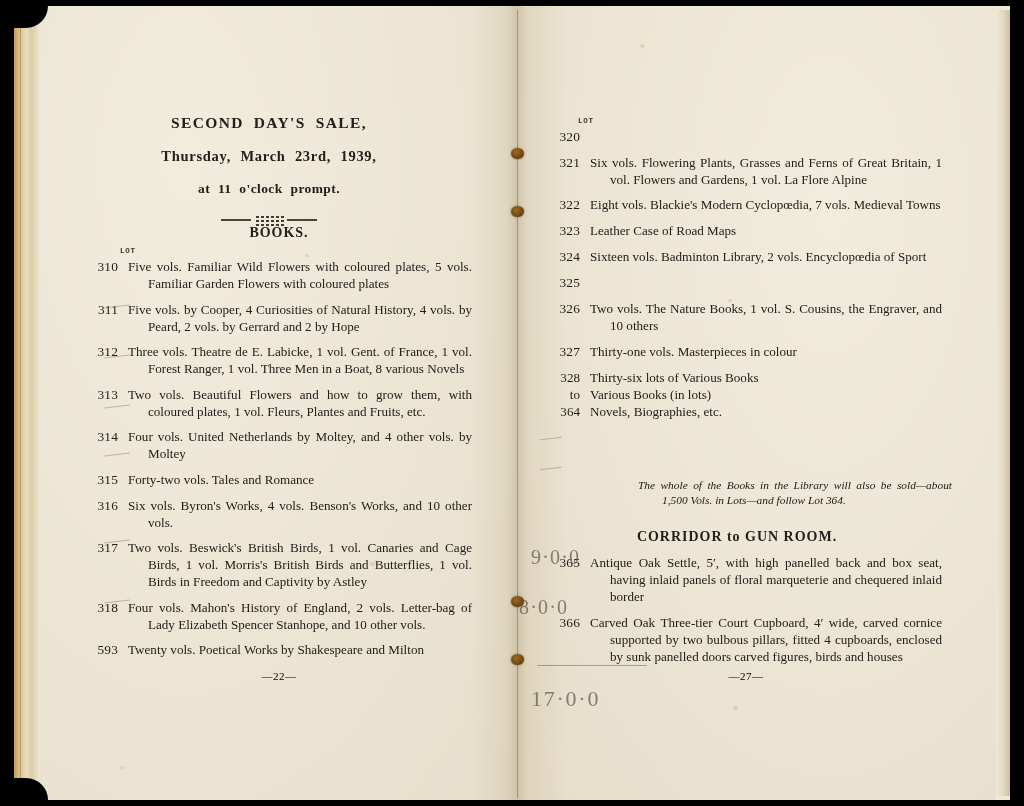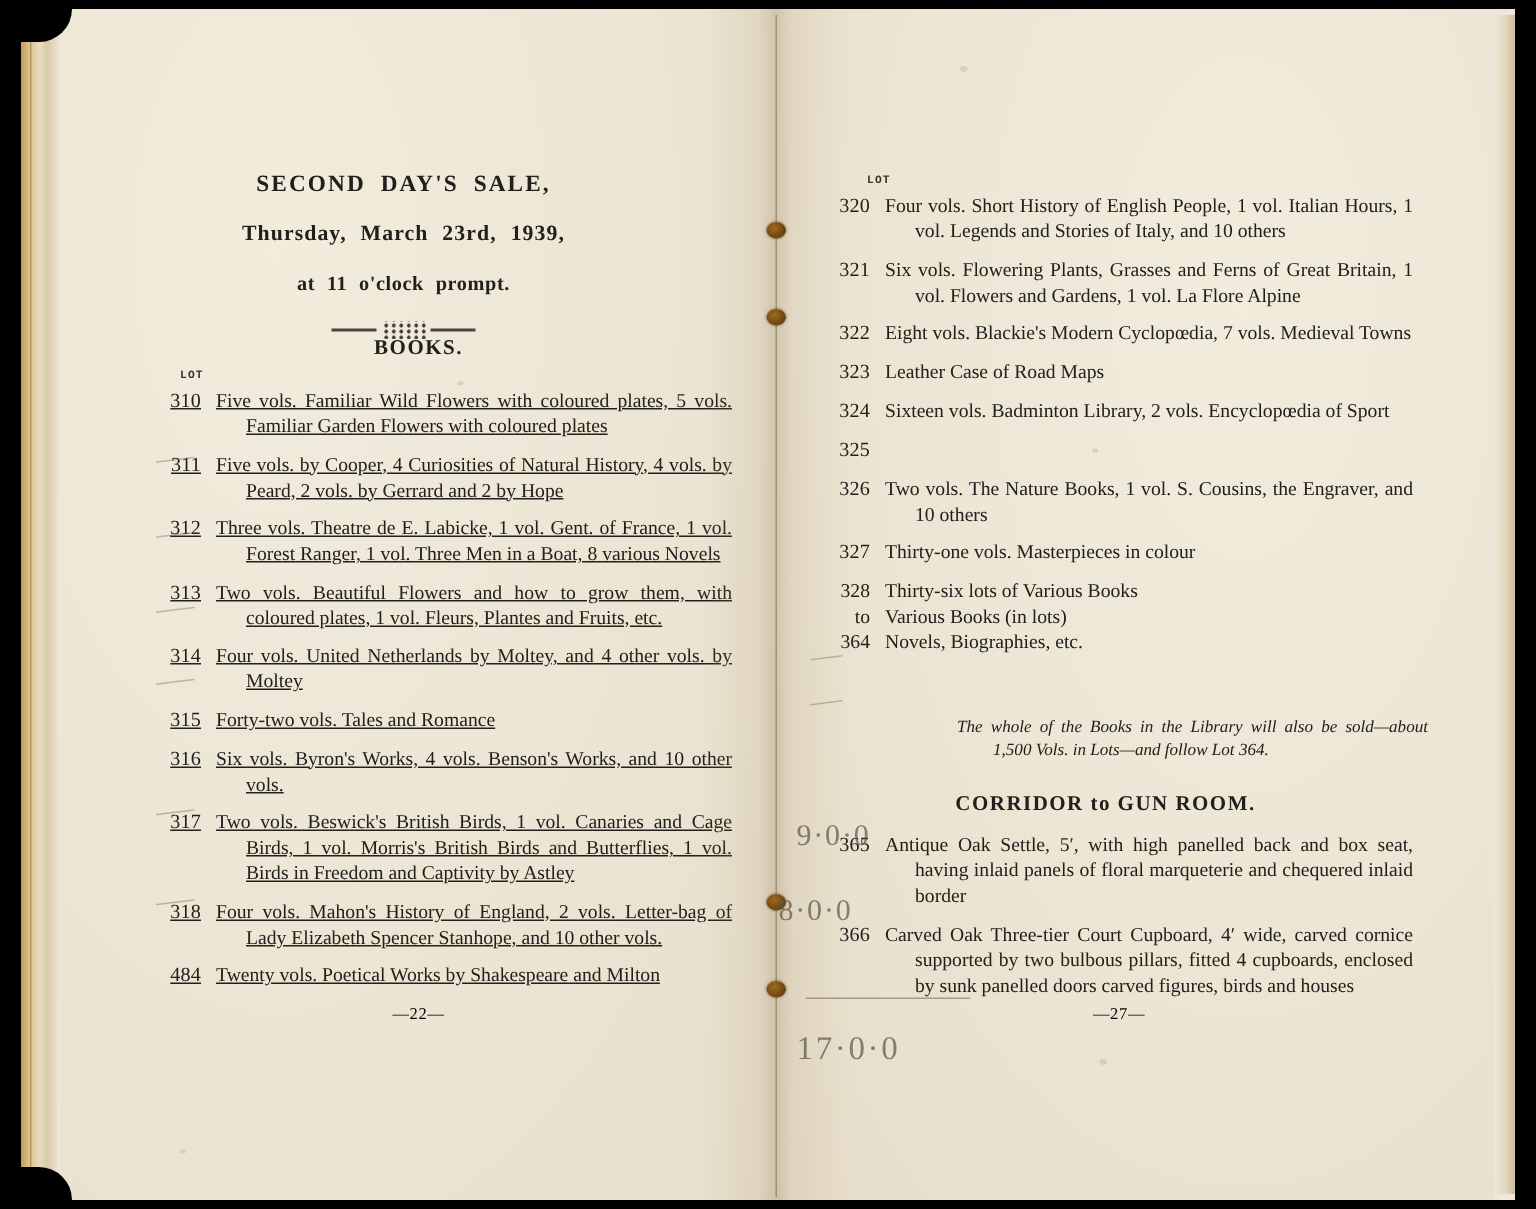--- a/index.html
+++ b/index.html
@@ -144,21 +144,21 @@
         <span class="bar l"></span>
         <span class="dots"></span>
         <span class="bar r"></span>
       </div>
     </div>
 
     <div class="col section-h" style="left:46px;top:219px;width:386px;">BOOKS.</div>
 
     <div class="col lotlabel" style="left:80px;top:241px;">LOT</div>
 
-    <div class="col lots" style="left:56px;top:252px;width:392px;text-decoration:underline;">
+    <div class="col lots" style="left:40px;top:252px;width:392px;">
 
       <div class="lot">
         <span class="num">310</span>
         <span class="body hang">Five vols. Familiar Wild Flowers with coloured plates, 5 vols. Familiar Garden Flowers with coloured plates</span>
       </div>
       <div class="lot">
         <span class="num">311</span>
         <span class="body hang">Five vols. by Cooper, 4 Curiosities of Natural History, 4 vols. by Peard, 2 vols. by Gerrard and 2 by Hope</span>
       </div>
       <div class="lot">
@@ -183,21 +183,21 @@
       </div>
       <div class="lot">
         <span class="num">317</span>
         <span class="body hang">Two vols. Beswick's British Birds, 1 vol. Canaries and Cage Birds, 1 vol. Morris's British Birds and Butterflies, 1 vol. Birds in Freedom and Captivity by Astley</span>
       </div>
       <div class="lot">
         <span class="num">318</span>
         <span class="body hang">Four vols. Mahon's History of England, 2 vols. Letter-bag of Lady Elizabeth Spencer Stanhope, and 10 other vols.</span>
       </div>
       <div class="lot">
-        <span class="num">484</span>
+        <span class="num">593</span>
         <span class="body hang">Twenty vols. Poetical Works by Shakespeare and Milton</span>
       </div>
     </div>
 
     <div class="pageno" style="left:46px;top:664px;width:386px;">—22—</div>
 
     <div class="tick" style="left:64px;top:300px;width:26px;"></div>
     <div class="tick" style="left:64px;top:350px;width:26px;"></div>
     <div class="tick" style="left:64px;top:400px;width:26px;"></div>
     <div class="tick" style="left:64px;top:448px;width:26px;"></div>
@@ -210,21 +210,20 @@
   </div>
 
   <div class="page right">
 
     <div class="col lotlabel" style="left:60px;top:111px;">LOT</div>
 
     <div class="col lots" style="left:24px;top:122px;width:400px;">
 
       <div class="lot">
         <span class="num">320</span>
-        <span class="body hang">Four vols. Short History of English People, 1 vol. Italian Hours, 1 vol. Legends and Stories of Italy, and 10 others</span>
       </div>
       <div class="lot">
         <span class="num">321</span>
         <span class="body hang">Six vols. Flowering Plants, Grasses and Ferns of Great Britain, 1 vol. Flowers and Gardens, 1 vol. La Flore Alpine</span>
       </div>
       <div class="lot">
         <span class="num">322</span>
         <span class="body hang">Eight vols. Blackie's Modern Cyclopœdia, 7 vols. Medieval Towns</span>
       </div>
       <div class="lot">

